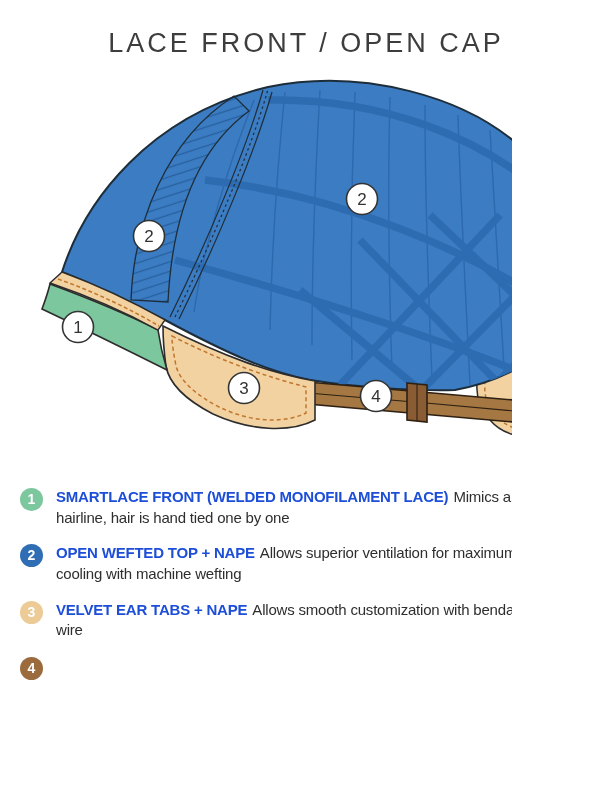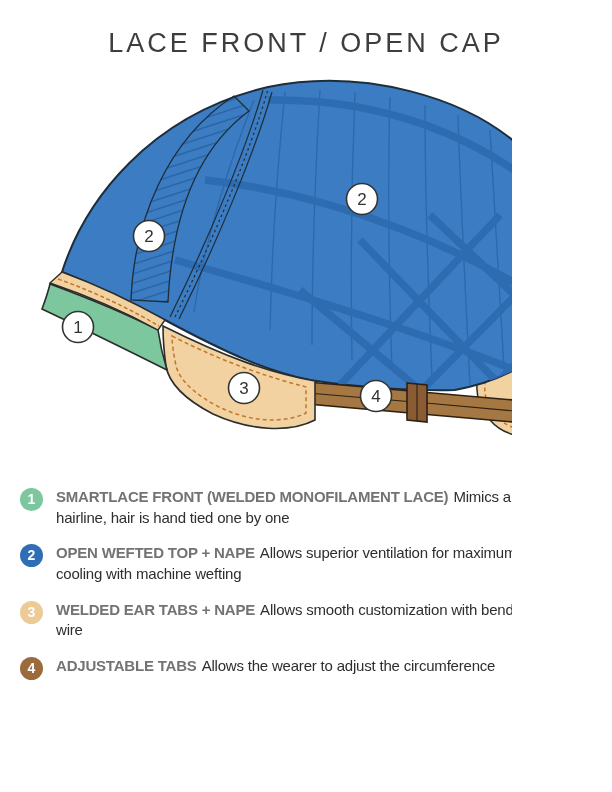--- a/index.html
+++ b/index.html
@@ -7,21 +7,21 @@
         font-family:"Liberation Sans",sans-serif;}
   .title{position:absolute;top:28px;left:0;width:612px;text-align:center;
          font-size:27px;font-weight:400;letter-spacing:3px;color:#3d3d3d;}
   .diagram{position:absolute;top:62px;left:0;}
   .legend{position:absolute;left:20px;top:487px;width:560px;}
   .legend-item{display:flex;align-items:flex-start;margin-bottom:15px;}
   .legend-num{width:23px;height:23px;border-radius:50%;flex:0 0 23px;margin-top:1px;
               color:#fff;font-size:14px;font-weight:700;line-height:23px;text-align:center;}
   .ln-1{background:#7cc79e;} .ln-2{background:#2f6eb5;} .ln-3{background:#eccb96;} .ln-4{background:#9c6b3d;}
   .legend-text{margin-left:13px;width:508px;font-size:15px;line-height:1.38;color:#2e2e2e;letter-spacing:-0.2px;}
-  .legend-label{font-weight:700;color:#737373;}
+  .legend-label{font-weight:700;color:#1d4ed8;}
   .legend-desc{margin-left:5px;}
 </style>
 </head>
 <body>
 
 <div class="page">
 
   <div class="title">LACE FRONT / OPEN CAP</div>
 
   <svg class="diagram" width="612" height="420" viewBox="0 62 612 420" xmlns="http://www.w3.org/2000/svg">
@@ -142,21 +142,20 @@
     <div class="legend-item">
       <div class="legend-num ln-1">1</div>
       <div class="legend-text"><span class="legend-label">SMARTLACE FRONT (WELDED MONOFILAMENT LACE)</span><span class="legend-desc">Mimics a natural hairline, hair is hand tied one by one</span></div>
     </div>
     <div class="legend-item">
       <div class="legend-num ln-2">2</div>
       <div class="legend-text"><span class="legend-label">OPEN WEFTED TOP + NAPE</span><span class="legend-desc">Allows superior ventilation for maximum scalp cooling with machine wefting</span></div>
     </div>
     <div class="legend-item">
       <div class="legend-num ln-3">3</div>
-      <div class="legend-text"><span class="legend-label">WELDED EAR TABS + NAPE</span><span class="legend-desc">Allows smooth customization with bendable wire</span></div>
+      <div class="legend-text"><span class="legend-label">VELVET EAR TABS + NAPE</span><span class="legend-desc">Allows smooth customization with bendable wire</span></div>
     </div>
     <div class="legend-item">
       <div class="legend-num ln-4">4</div>
-      <div class="legend-text"><span class="legend-label">ADJUSTABLE TABS</span><span class="legend-desc">Allows the wearer to adjust the circumference</span></div>
     </div>
   </div>
 
 </div>
 
 </body></html>

